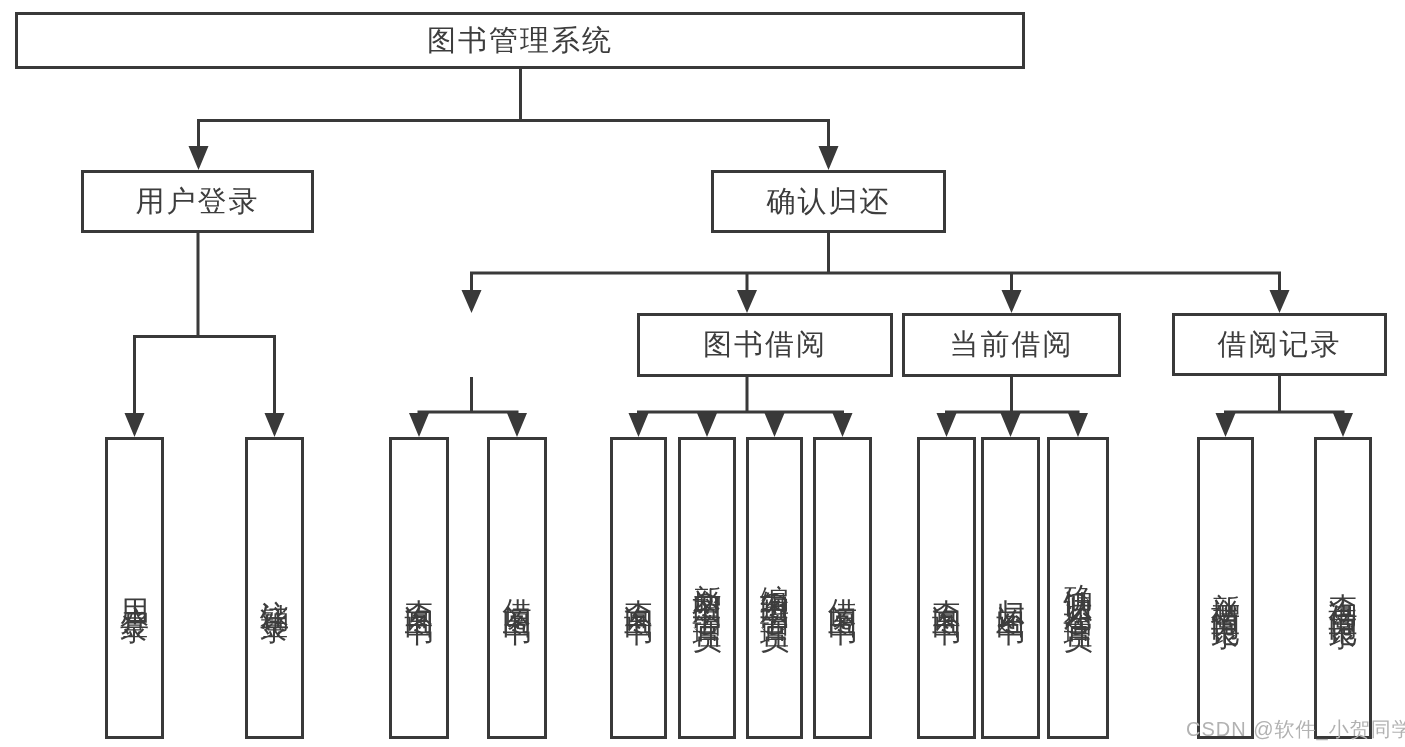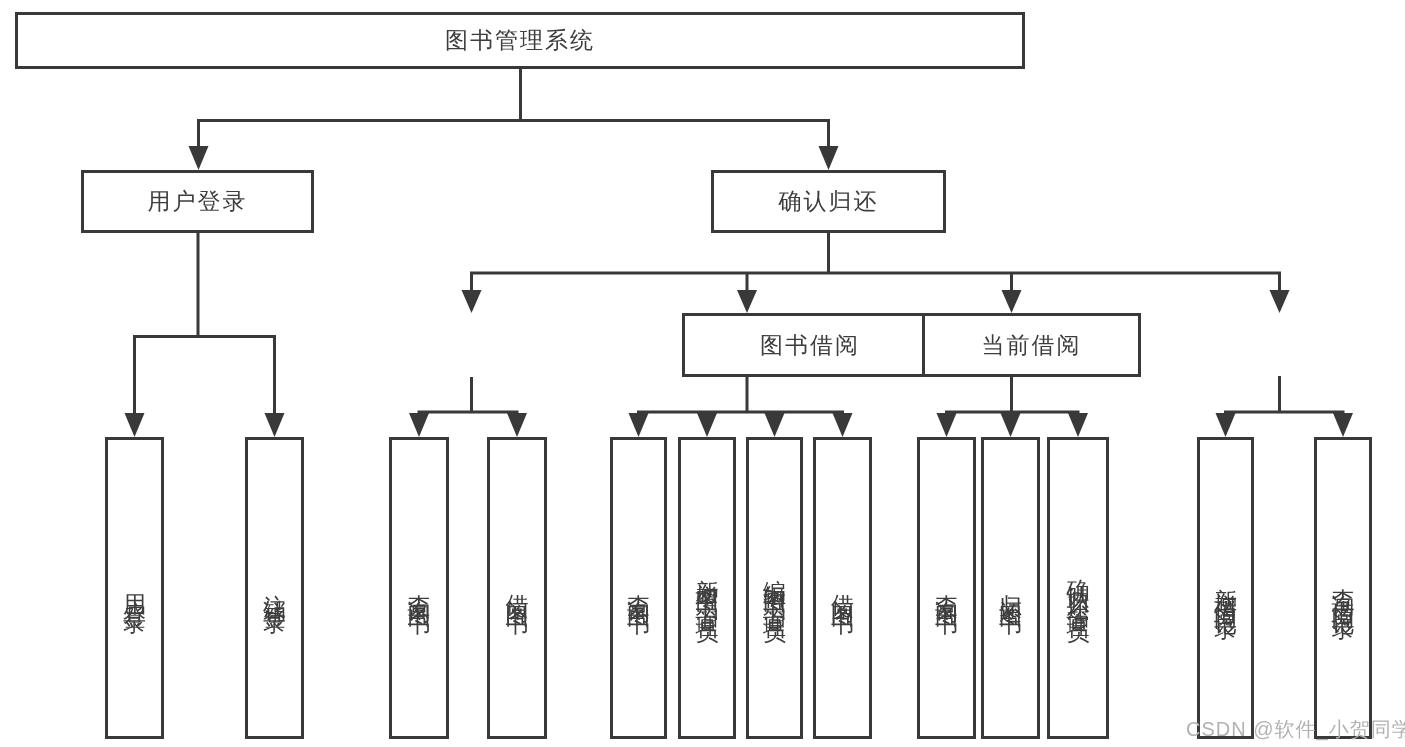--- a/index.html
+++ b/index.html
@@ -29,21 +29,21 @@
   .carrow { fill: currentColor; stroke: none; }
   .node {
     position: absolute;
     border: 3px solid var(--line-color);
     background: var(--bg-color);
     display: flex; align-items: center; justify-content: center;
     z-index: 2;
   }
   .node .lbl {
     color: var(--text-color);
-    font-size: 23px;
+    font-size: 29px;
     letter-spacing: 2px;
     white-space: nowrap;
     text-align: center;
   }
   .node.v .lbl {
     writing-mode: vertical-rl;
     text-orientation: mixed;
     letter-spacing: 6px;
     line-height: 1;
     white-space: normal;
@@ -91,25 +91,28 @@
     <span class="lbl">图书管理系统</span>
   </div>
 
   <div class="node h" style="left:81px;top:170px;width:233px;height:63px;">
     <span class="lbl">用户登录</span>
   </div>
   <div class="node h" style="left:711px;top:170px;width:235px;height:63px;">
     <span class="lbl">确认归还</span>
   </div>
 
-  <div class="node h" style="left:637px;top:313px;width:256px;height:64px;margin-left:45px;">
+  <div class="node h" style="left:637px;top:313px;width:256px;height:64px;">
     <span class="lbl">图书借阅</span>
   </div>
-  <div class="node h" style="left:922px;top:313px;width:219px;height:64px;">
+  <div class="node h" style="left:902px;top:313px;width:219px;height:64px;">
     <span class="lbl">当前借阅</span>
+  </div>
+  <div class="node h" style="left:1172px;top:313px;width:215px;height:63px;">
+    <span class="lbl">借阅记录</span>
   </div>
 
   <div class="node v" style="left:105px;top:437px;width:59px;height:302px;">
     <span class="lbl">用户登录</span>
   </div>
   <div class="node v" style="left:245px;top:437px;width:59px;height:302px;">
     <span class="lbl">注销登录</span>
   </div>
 
   <div class="node v" style="left:389px;top:437px;width:60px;height:302px;">

